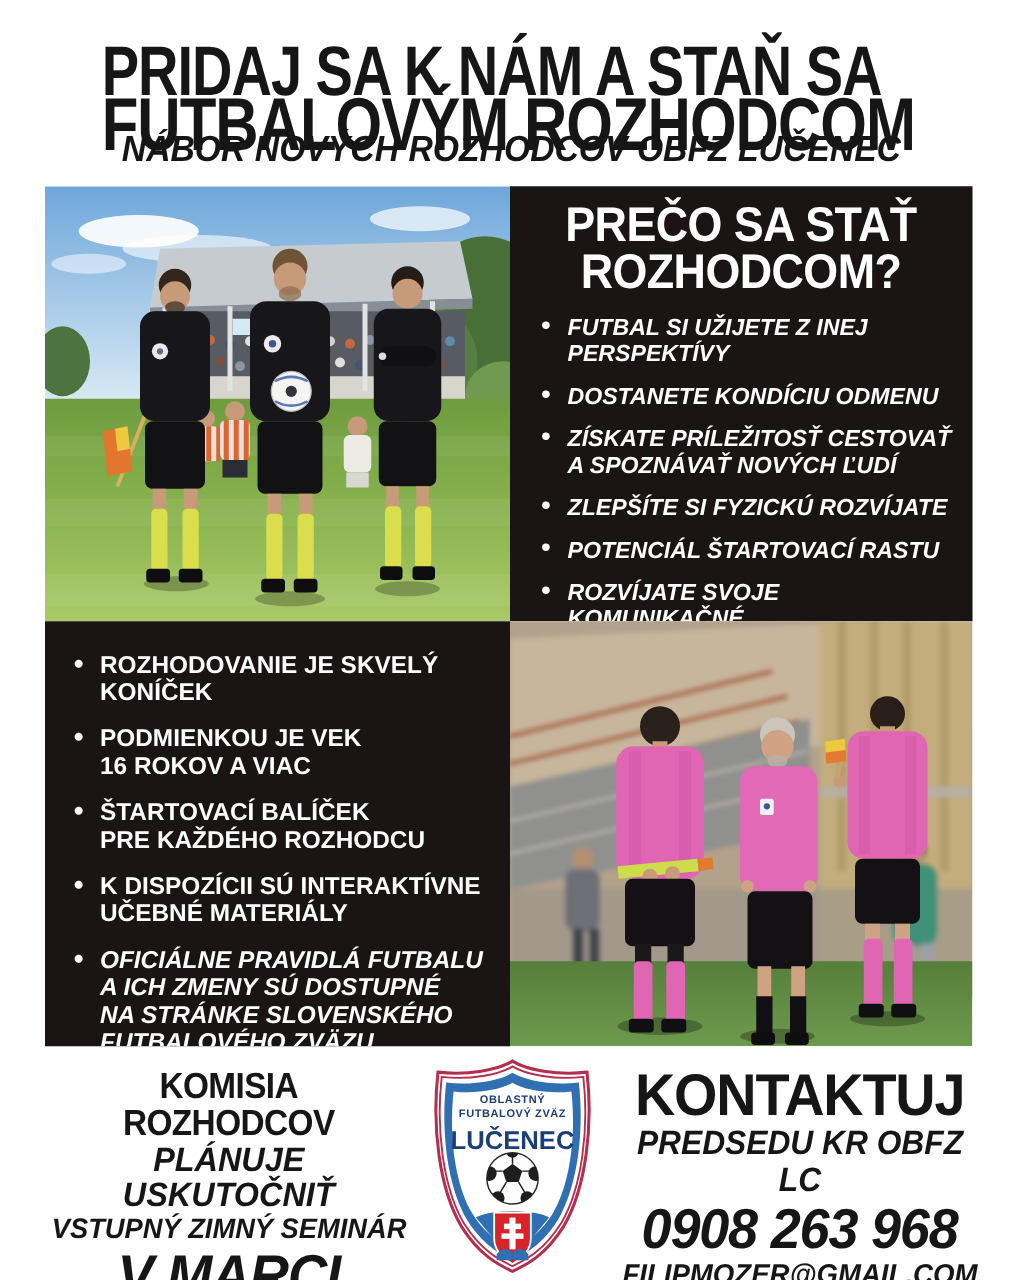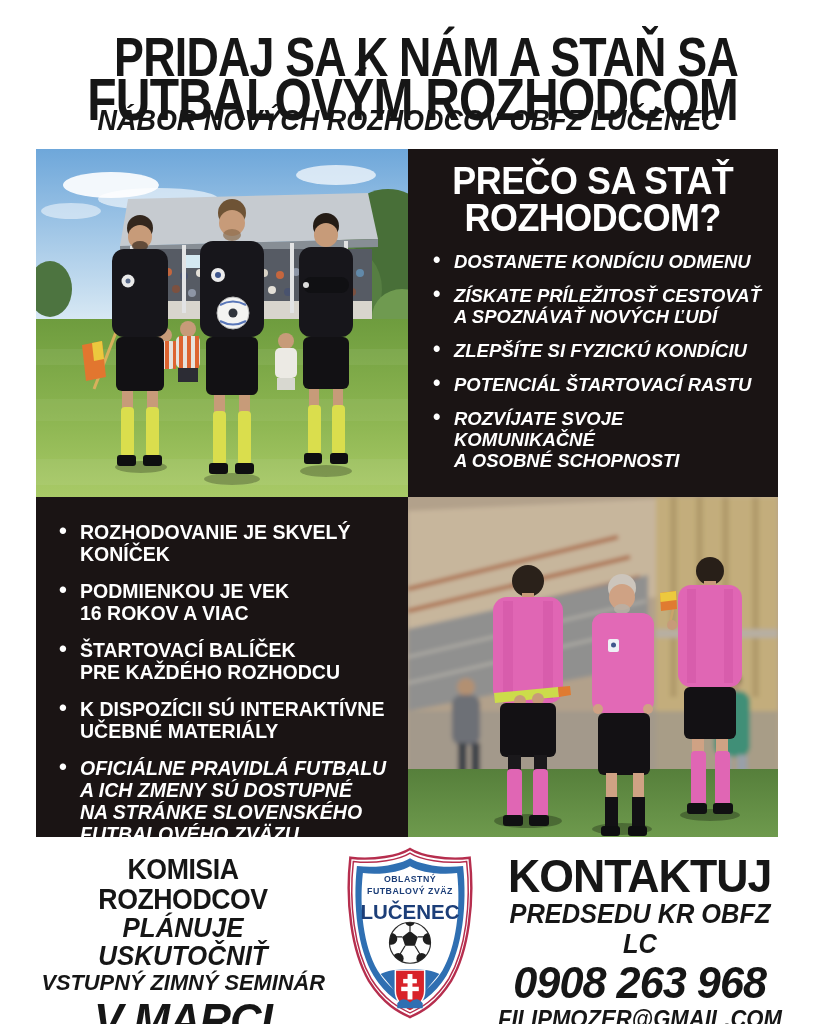--- a/index.html
+++ b/index.html
@@ -1,21 +1,21 @@
 <!DOCTYPE html>
 <html><head>
 <meta charset="utf-8">
 <style>
   html,body{margin:0;padding:0;background:#ffffff;}
   .page{position:relative;width:819px;height:1024px;background:#fff;overflow:hidden;
         font-family:"Liberation Sans",sans-serif;color:#161616;}
   .sx{display:inline-block;transform:scaleX(var(--sx,1));transform-origin:50% 50%;}
 
   
-  .title{position:absolute;top:14px;left:0;width:100%;text-align:right;font-weight:800;line-height:43px;}
+  .title{position:absolute;top:14px;left:0;width:100%;text-align:left;font-weight:800;line-height:43px;}
   .title .l1{display:block;font-size:56px;letter-spacing:-1px;}
   .title .l2{display:block;font-size:60px;letter-spacing:-1px;}
   .subtitle{position:absolute;top:104px;left:0;width:100%;text-align:center;
             font-style:italic;font-weight:700;font-size:29px;white-space:nowrap;}
 
   
   .grid{position:absolute;left:36px;top:149px;width:742px;height:688px;display:grid;
         grid-template-columns:372px 370px;grid-template-rows:348px 340px;}
   .cell{position:relative;overflow:hidden;}
   .panel{background:#1a1414;color:#ffffff;}
@@ -206,24 +206,26 @@
           <rect x="268" y="304" width="18" height="11" rx="3" fill="#0e0e10"></rect>
             <rect x="294" y="304" width="18" height="11" rx="3" fill="#0e0e10"></rect>
         </g>
       </svg>
     </div>
 
     <div class="cell panel panel-why">
       <div class="why-heading"><span class="sx" style="--sx:.92">PREČO SA STAŤ
 ROZHODCOM?</span></div>
       <ul class="bullets">
+        <li class="b"><span>FUTBAL SI UŽIJETE Z INEJ
+PERSPEKTÍVY</span></li>
         <li class="b"><span>DOSTANETE KONDÍCIU ODMENU</span></li>
         <li class="b"><span>ZÍSKATE PRÍLEŽITOSŤ CESTOVAŤ
 A SPOZNÁVAŤ NOVÝCH ĽUDÍ</span></li>
-        <li class="b"><span>ZLEPŠÍTE SI FYZICKÚ KONDÍCIU</span></li>
+        <li class="b"><span>ZLEPŠÍTE SI FYZICKÚ ROZVÍJATE</span></li>
         <li class="b"><span>POTENCIÁL ŠTARTOVACÍ RASTU</span></li>
         <li class="b"><span>ROZVÍJATE SVOJE KOMUNIKAČNÉ
 A OSOBNÉ SCHOPNOSTI</span></li>
       </ul>
     </div>
 
     <div class="cell panel panel-info">
       <ul class="bullets">
         <li class="b"><span>ROZHODOVANIE JE SKVELÝ
 KONÍČEK</span></li>

